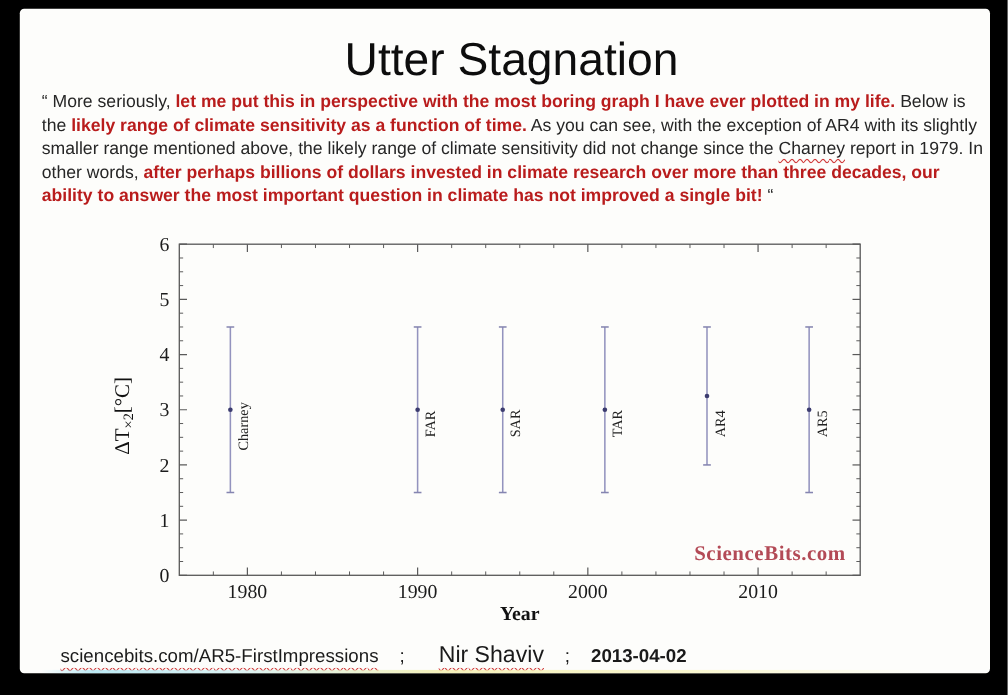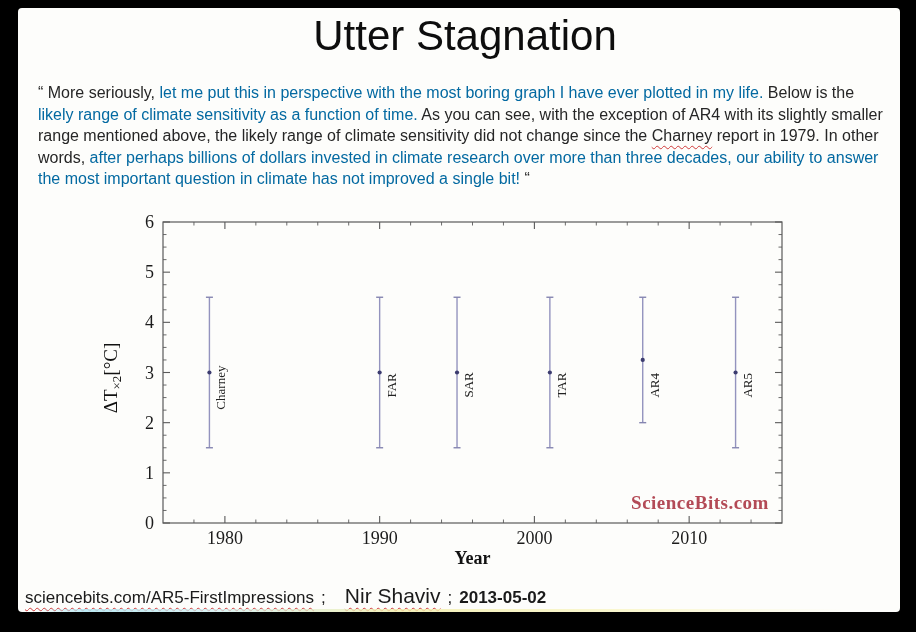--- a/index.html
+++ b/index.html
@@ -5,44 +5,44 @@
   html,body{margin:0;padding:0;}
   body{
     width:916px;height:632px;background:#000;position:relative;overflow:hidden;
     font-family:"Liberation Sans", sans-serif;
   }
   .slide{
     position:absolute;left:18px;top:8px;width:882px;height:604px;
     background:#fdfdfb;border-radius:4px;
   }
   .slide-title{
-    margin:0;padding-top:4px;text-align:center;
+    margin:18px;padding-top:4px;text-align:center;
     font-family:"Liberation Sans", sans-serif;font-size:42px;font-weight:400;
     color:#0d0d0d;letter-spacing:0px;line-height:48px;padding-left:12px;
   }
   .quote{
     position:absolute;left:20px;top:58px;width:856px;
     font-size:16px;line-height:21.5px;color:#262626;text-align:left;
   }
-  .quote .b{font-weight:400;color:#0369a1;}
+  .quote .b{font-weight:700;color:#b91c1c;}
   .wavy{
     text-decoration:underline;text-decoration-style:wavy;
     text-decoration-color:#d03a3a;text-decoration-thickness:1px;
     text-underline-offset:4px;
   }
   .chart-wrap{position:absolute;left:0;top:200px;width:882px;height:372px;}
   svg text{font-family:"Liberation Serif", serif;}
   .tick-label{font-size:18px;fill:#1c1c1c;}
   .point-label{font-size:13px;fill:#222;}
   .x-axis-label{font-size:18px;font-weight:700;fill:#111;}
   .y-axis-label{font-size:19px;font-weight:400;fill:#111;}
   .watermark-text{font-size:19px;font-weight:700;letter-spacing:.5px;}
   .footer{
-    position:absolute;left:7px;top:576px;display:flex;align-items:baseline;
-    color:#1a1a1a;white-space:pre;
+    position:absolute;left:37px;top:576px;display:flex;align-items:baseline;
+    color:#1a1a1a;white-space:pre;gap:12px;
   }
   .footer .link{font-size:17px;}
   .footer .sep{font-size:17px;padding:0 7px;}
   .footer .author{font-size:21px;margin-left:12px;}
   .footer .date{font-size:17px;font-weight:700;}
   .bottom-edge{
     position:absolute;left:18px;bottom:0;height:3px;width:92%;
     background:linear-gradient(to right,
       rgba(255,255,255,0) 0%, rgba(176,230,242,.85) 6%,
       rgba(205,238,240,.7) 22%, rgba(242,238,170,.8) 45%,
@@ -210,17 +210,17 @@
         <text x="99" y="170" text-anchor="middle" transform="rotate(-90 99 170)" class="y-axis-label"><tspan>ΔT</tspan><tspan dy="4" font-size="13">×2</tspan><tspan dy="-4">[°C]</tspan></text>
         <text x="682" y="301" text-anchor="middle" class="watermark-text" fill="#b34a56">ScienceBits.com</text>
       </svg>
   </div>
 
   <div class="footer">
     <span class="link wavy">sciencebits.com/AR5-FirstImpressions</span>
     <span class="sep">;</span>
     <span class="author wavy">Nir Shaviv</span>
     <span class="sep">;</span>
-    <span class="date">2013-05-02</span>
+    <span class="date">2013-04-02</span>
   </div>
 
   <div class="bottom-edge"></div>
 </div>
 
 </body></html>

